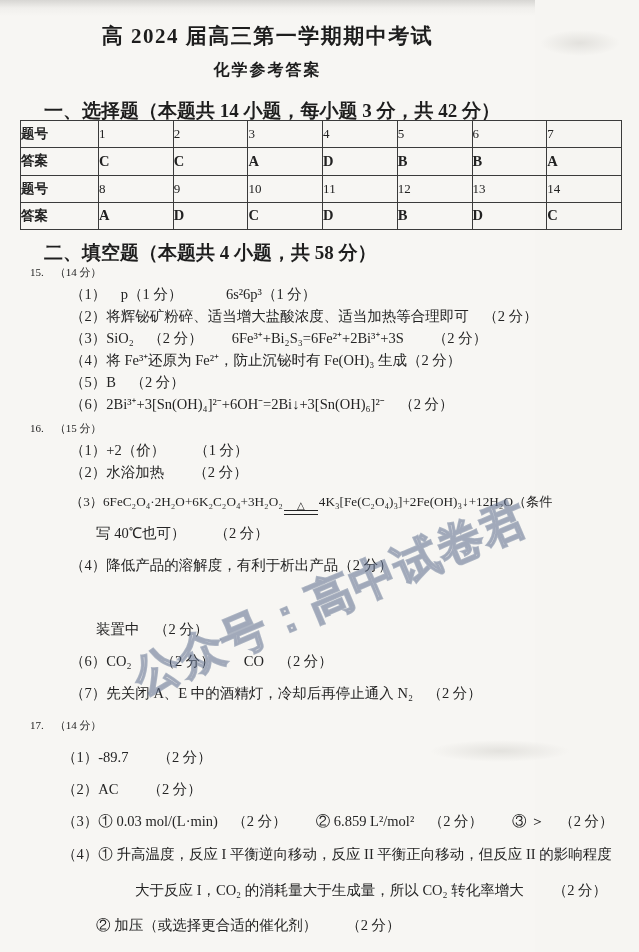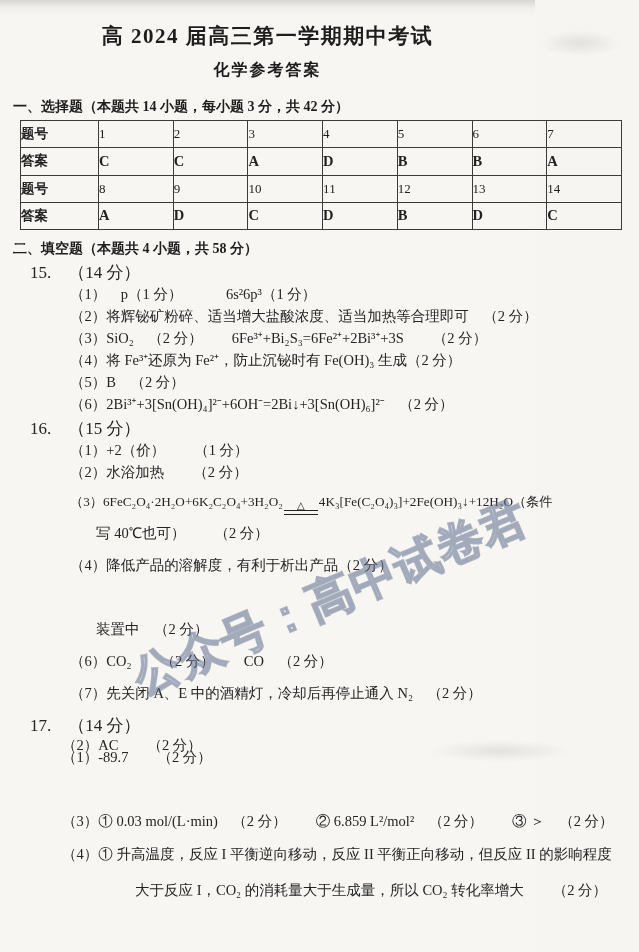--- a/index.html
+++ b/index.html
@@ -21,42 +21,42 @@
     position:absolute; top:22px; left:0; width:100%;
     text-align:center; font-size:21px; font-weight:bold;
     letter-spacing:1.5px; color:#1d1d1d; white-space:nowrap;
   }
   .subtitle {
     position:absolute; top:60px; left:0; width:100%;
     text-align:center; font-size:16px; font-weight:bold;
     letter-spacing:2px; color:#1d1d1d;
   }
   .sec-heading {
-    position:absolute; left:13px;
-    font-size:14px; font-weight:bold; color:#1e1e1e; white-space:nowrap;
+    position:absolute; left:44px;
+    font-size:19px; font-weight:bold; color:#1e1e1e; white-space:nowrap;
   }
   table.answers {
     position:absolute; left:20px; top:120px;
     width:602px; height:110px;
     border-collapse:collapse; table-layout:fixed;
     background:transparent;
   }
   table.answers td {
     border:1.6px solid #3b3b3b;
     text-align:left; vertical-align:middle;
     font-size:13px; color:#222; height:27px;
   }
   table.answers col.c0 { width:78px; }
   table.answers td.lbl { font-weight:bold; font-size:13.5px; }
   table.answers td.ans { font-weight:bold; font-size:14.5px; }
   .line {
     position:absolute; white-space:nowrap;
     font-size:14.5px; color:#242424; line-height:19px;
   }
-  .qlabel { font-size:17px; }
+  .qlabel { font-size:11px; }
   .eq-line { font-size:13.2px; }
   .cond {
     display:inline-flex; flex-direction:column; align-items:center;
     vertical-align:-3px; margin:0 1px;
   }
   .cond-sym {
     font-size:10px; line-height:9px; color:#242424;
     font-family:"DejaVu Sans", sans-serif;
   }
   .cond-line {
@@ -161,23 +161,24 @@
       </span><span>4K₃[Fe(C₂O₄)₃]+2Fe(OH)₃↓+12H₂O（条件</span>
   </div>
   <div class="line" style="top:524px;left:96px">写 40℃也可）　　（2 分）</div>
   <div class="line" style="top:556px;left:70px">（4）降低产品的溶解度，有利于析出产品（2 分）</div>
   <div class="line" style="top:620px;left:96px">装置中　（2 分）</div>
   <div class="line" style="top:652px;left:70px">（6）CO₂　　（2 分）　　CO　（2 分）</div>
   <div class="line" style="top:684px;left:70px">（7）先关闭 A、E 中的酒精灯，冷却后再停止通入 N₂　（2 分）</div>
 
   <div class="line qlabel" style="top:716px;left:30px">17.　（14 分）</div>
   <div class="line" style="top:748px;left:62px">（1）-89.7　　（2 分）</div>
-  <div class="line" style="top:736px;left:62px">（2）AC　　（2 分）</div>
+  <div class="line" style="top:780px;left:62px">（2）AC　　（2 分）</div>
   <div class="line" style="top:812px;left:62px">（3）① 0.03 mol/(L·min)　（2 分）　　② 6.859 L²/mol²　（2 分）　　③ ＞　（2 分）</div>
   <div class="line" style="top:845px;left:62px">（4）① 升高温度，反应 I 平衡逆向移动，反应 II 平衡正向移动，但反应 II 的影响程度</div>
   <div class="line" style="top:881px;left:135px">大于反应 I，CO₂ 的消耗量大于生成量，所以 CO₂ 转化率增大　　（2 分）</div>
+  <div class="line" style="top:916px;left:96px">② 加压（或选择更合适的催化剂）　　（2 分）</div>
 
   <div class="smudge" style="left:540px;top:30px;width:80px;height:26px"></div>
   <div class="smudge" style="left:430px;top:740px;width:140px;height:22px"></div>
 
   <div class="watermark">公众号：高中试卷君</div>
 
 </div>
 
 </body></html>

